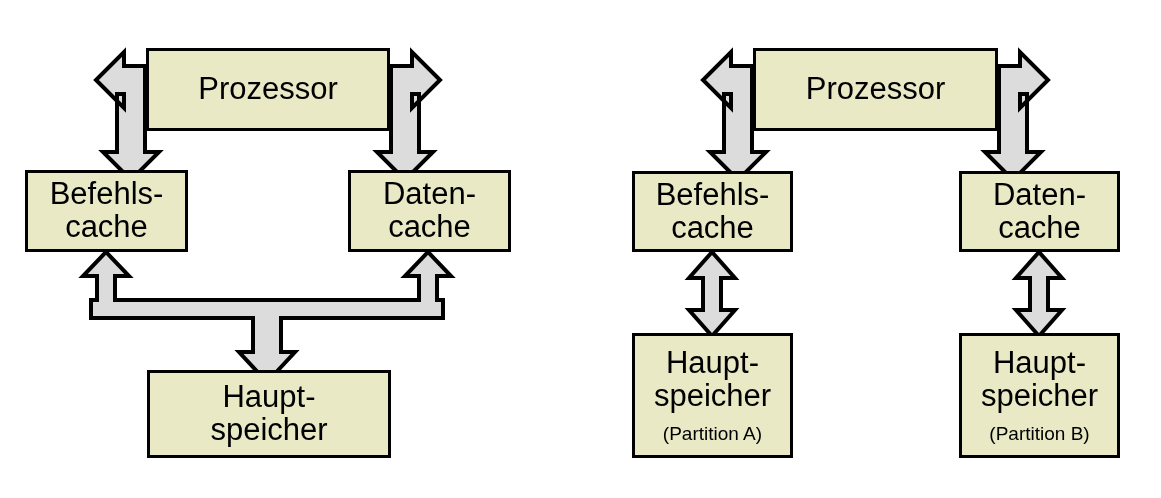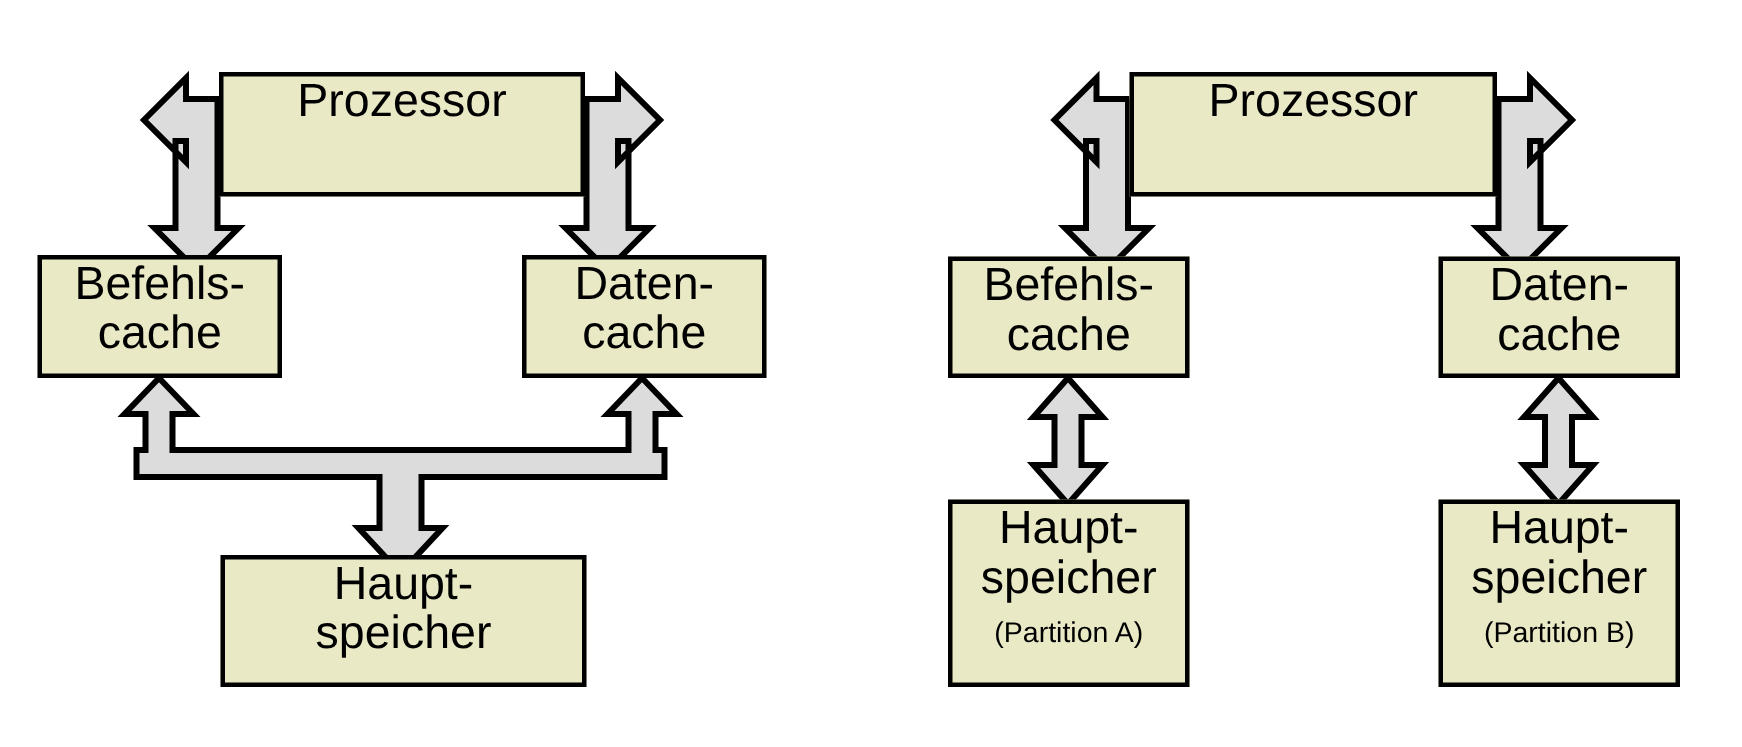--- a/index.html
+++ b/index.html
@@ -35,21 +35,21 @@
     pointer-events: none;
   }
   .node {
     position: absolute;
     box-sizing: border-box;
     background: #e9e9c6;
     border: 3px solid #000000;
     display: flex;
     flex-direction: column;
     align-items: center;
-    justify-content: flex-start;
+    justify-content: center;
     text-align: center;
     color: #000000;
     line-height: 1.05;
     z-index: 3;
   }
   .node .line {
     display: block;
     white-space: nowrap;
     font-size: 31px;
   }

